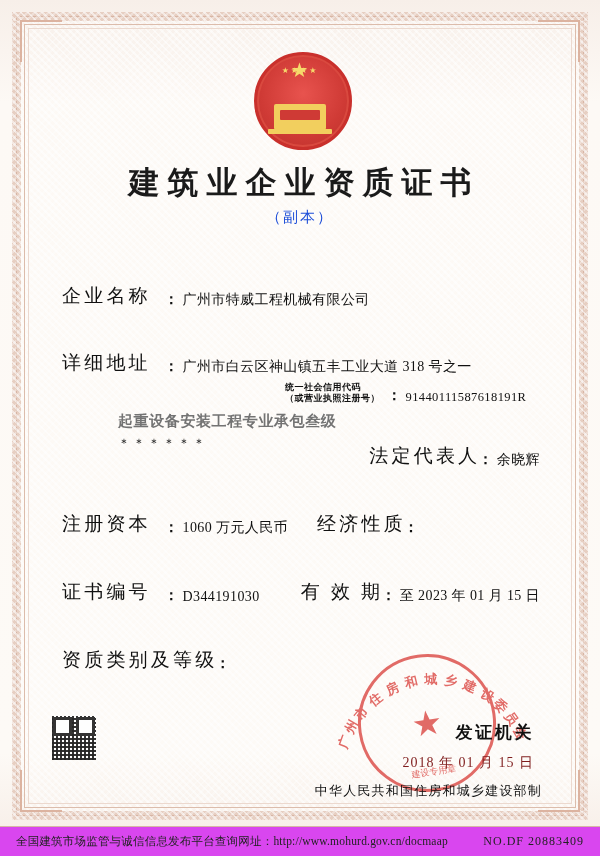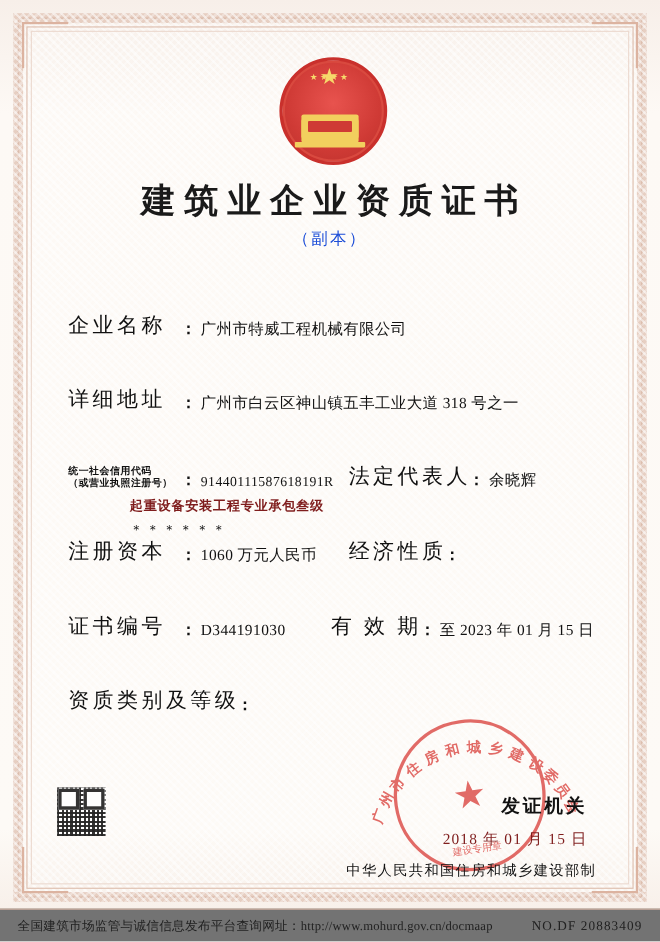--- a/index.html
+++ b/index.html
@@ -205,26 +205,25 @@
     text-align: left;
     padding-bottom: 1px;
   }
 
   .qual-block {
     position: absolute;
     left: 118px; top: 412px;
     font-family: "Liberation Serif", serif;
   }
   .qual-line {
-    font-size: 12px;
+    font-size: 15px;
     font-weight: bold;
     letter-spacing: .6px;
-    color: #7f1d1d;
+    color: #737373;
     margin-bottom: 4px;
-    margin-top: 40px;
   }
   .qual-stars {
     font-size: 12px;
     letter-spacing: 3px;
     color: #111;
   }
 
   
   .qrcode {
     position: absolute;
@@ -317,21 +316,21 @@
     font-size: 9px;
     color: #d7342f;
     font-family: "Liberation Serif", serif;
   }
 
   
   .footer {
     position: absolute;
     left: 0; right: 0; bottom: 0;
     height: 30px;
-    background: #737373;
+    background: #d946ef;
     border-top: 1px solid #d7b6a5;
     display: flex;
     align-items: center;
     justify-content: space-between;
     padding: 0 16px;
     box-sizing: border-box;
     font-family: "Liberation Serif", serif;
     font-size: 11.5px;
     color: #222;
   }
@@ -372,21 +371,21 @@
       <span class="colon">：</span>
       <span class="val">广州市特威工程机械有限公司</span>
     </div>
 
     <div class="row">
       <span class="lbl w7">详细地址</span>
       <span class="colon">：</span>
       <span class="val">广州市白云区神山镇五丰工业大道 318 号之一</span>
     </div>
 
-    <div class="row row-two" style="margin-top:6px;">
+    <div class="row row-two" style="margin-top:6px;flex-direction:column;">
       <div class="cell-left">
         <span class="lbl-2line">
           <span>统一社会信用代码</span><br>
           <span>（或营业执照注册号）</span>
         </span>
         <span class="colon">：</span>
         <span class="val small">91440111587618191R</span>
       </div>
       <div class="cell-right">
         <span class="lbl">法定代表人</span>

